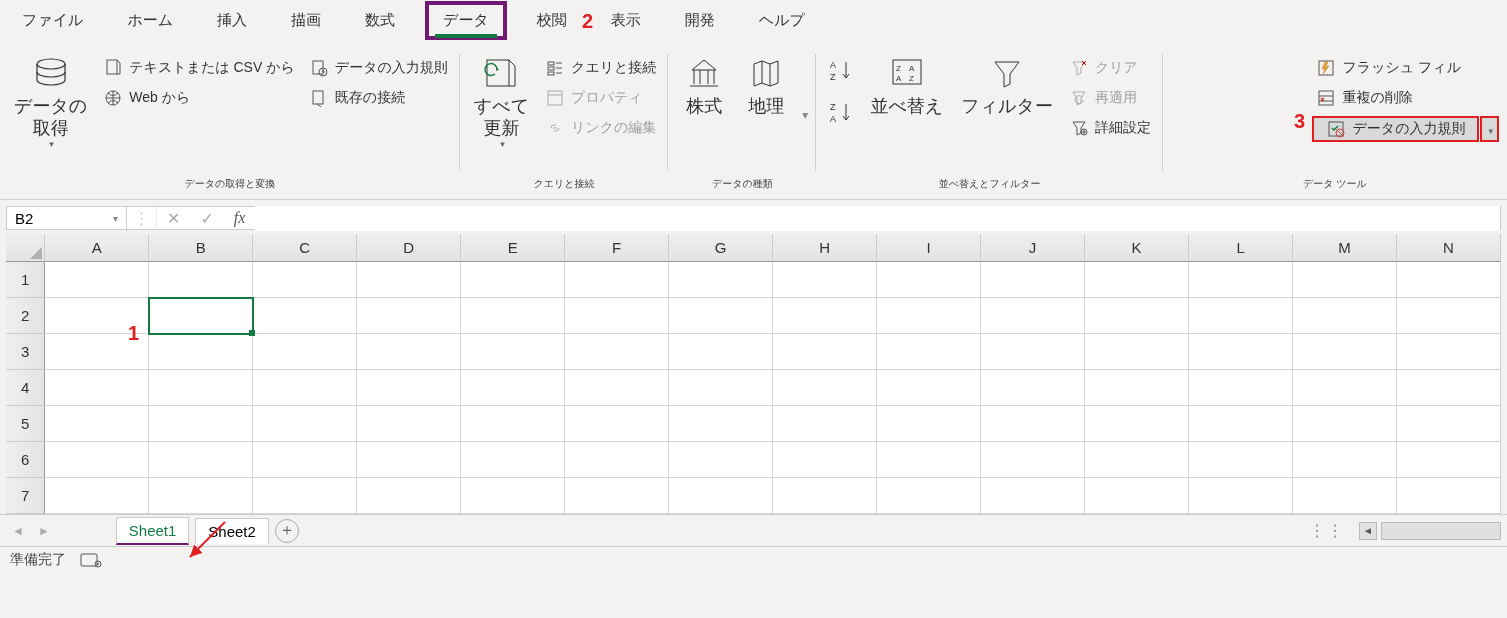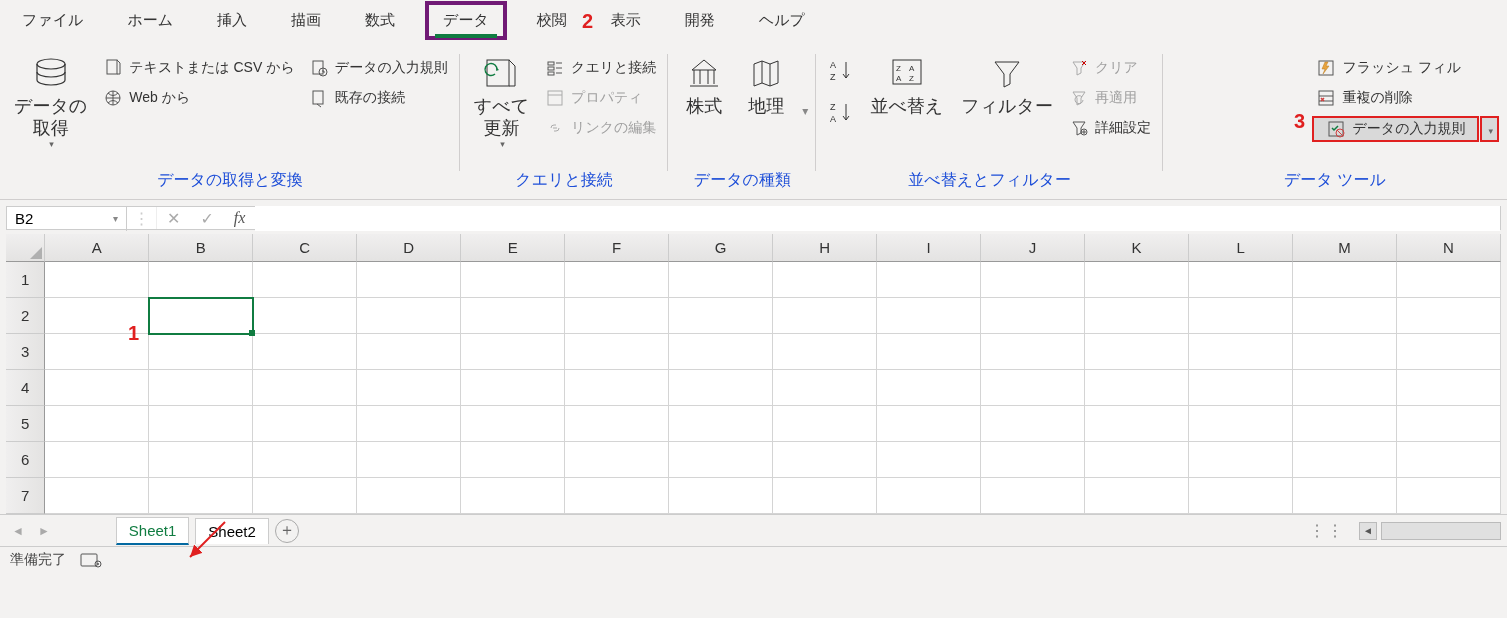--- a/index.html
+++ b/index.html
@@ -12,21 +12,21 @@
 .menu-item.active::after { content:""; position:absolute; left:6px; right:6px; bottom:-2px; height:4px; background:#107c41; }
 .highlight-box { border: 4px solid #701a75; }
 .callout-num { color: #e02020; font-weight: bold; font-size: 20px; position: absolute; z-index: 20; }
 
 
 .ribbon { display: flex; border-bottom: 1px solid #d0cece; height: 160px; padding-top: 4px; }
 .ribbon-group { display: flex; flex-direction: column; padding: 2px 8px 2px 8px; position: relative; }
 .ribbon-group::after { content:""; position:absolute; right:0; top:10px; bottom:28px; width:1px; background:#d0cece; }
 .ribbon-group:last-child::after { display:none; }
 .group-content { display:flex; align-items:flex-start; flex:1; gap:6px; padding-top:6px; }
-.group-label { text-align:center; font-size:16px; color:#1d4ed8; padding: 4px 0 6px; }
+.group-label { text-align:center; font-size:10px; color:#404040; padding: 4px 0 6px; }
 
 .big-btn { display:flex; flex-direction:column; align-items:center; justify-content:flex-start; padding:2px 6px; cursor:pointer; min-width:56px; }
 .big-btn .icon { width:40px; height:40px; display:flex; align-items:center; justify-content:center; }
 .big-btn .lbl { font-size:18px; text-align:center; line-height:1.2; margin-top:2px; color:#333; }
 
 .stack { display:flex; flex-direction:column; gap:6px; padding-top:4px; }
 .small-btn { display:flex; align-items:center; gap:6px; padding:2px 4px; cursor:pointer; font-size:14px; color:#333; white-space:nowrap; }
 .small-btn.disabled { color:#a0a0a0; }
 .small-icon { width:20px; height:20px; display:flex; align-items:center; justify-content:center; flex-shrink:0; }
 
@@ -49,21 +49,21 @@
 .row { display:flex; height:36px; }
 .row-h { width:40px; border-right:1px solid #999; border-bottom:1px solid #ccc; background:linear-gradient(to right,#f0efef,#e4e3e2); text-align:center; font-size:15px; line-height:36px; color:#333; }
 .cell { width:106px; border-right:1px solid #d4d4d4; border-bottom:1px solid #d4d4d4; background:#fff; }
 .cell.selected { outline:2px solid #107c41; outline-offset:-1px; position:relative; }
 .cell.selected::after { content:""; position:absolute; right:-3px; bottom:-3px; width:6px; height:6px; background:#107c41; }
 
 
 .sheet-bar { display:flex; align-items:center; height:32px; background:#f3f2f1; border-top:1px solid #ccc; padding:0 8px; gap:6px; position:relative; }
 .nav-arrow { color:#aaa; font-size:12px; padding:0 4px; cursor:pointer; }
 .sheet-tab { padding:4px 12px; font-size:15px; background:#fff; border:1px solid #ccc; border-bottom:none; cursor:pointer; position:relative; }
-.sheet-tab.active { color:#107c41; border-bottom:2px solid #0369a1; background:#fff; }
+.sheet-tab.active { color:#107c41; border-bottom:2px solid #701a75; background:#fff; }
 .add-sheet { width:24px; height:24px; border:1px solid #aaa; border-radius:50%; display:flex; align-items:center; justify-content:center; cursor:pointer; color:#666; }
 .scroll-bar { position:absolute; right:6px; display:flex; align-items:center; gap:4px; }
 .scroll-dots { color:#888; letter-spacing:2px; margin-right:10px; }
 .scroll-btn { width:18px; height:18px; background:#e0e0e0; border:1px solid #bbb; display:flex; align-items:center; justify-content:center; font-size:10px; color:#555; }
 
 
 .status-bar { display:flex; align-items:center; height:26px; padding:0 10px; gap:14px; font-size:14px; color:#444; border-top:1px solid #ccc; }
 .rec-icon { width:22px; height:18px; display:flex; align-items:center; justify-content:center; }
 
 

